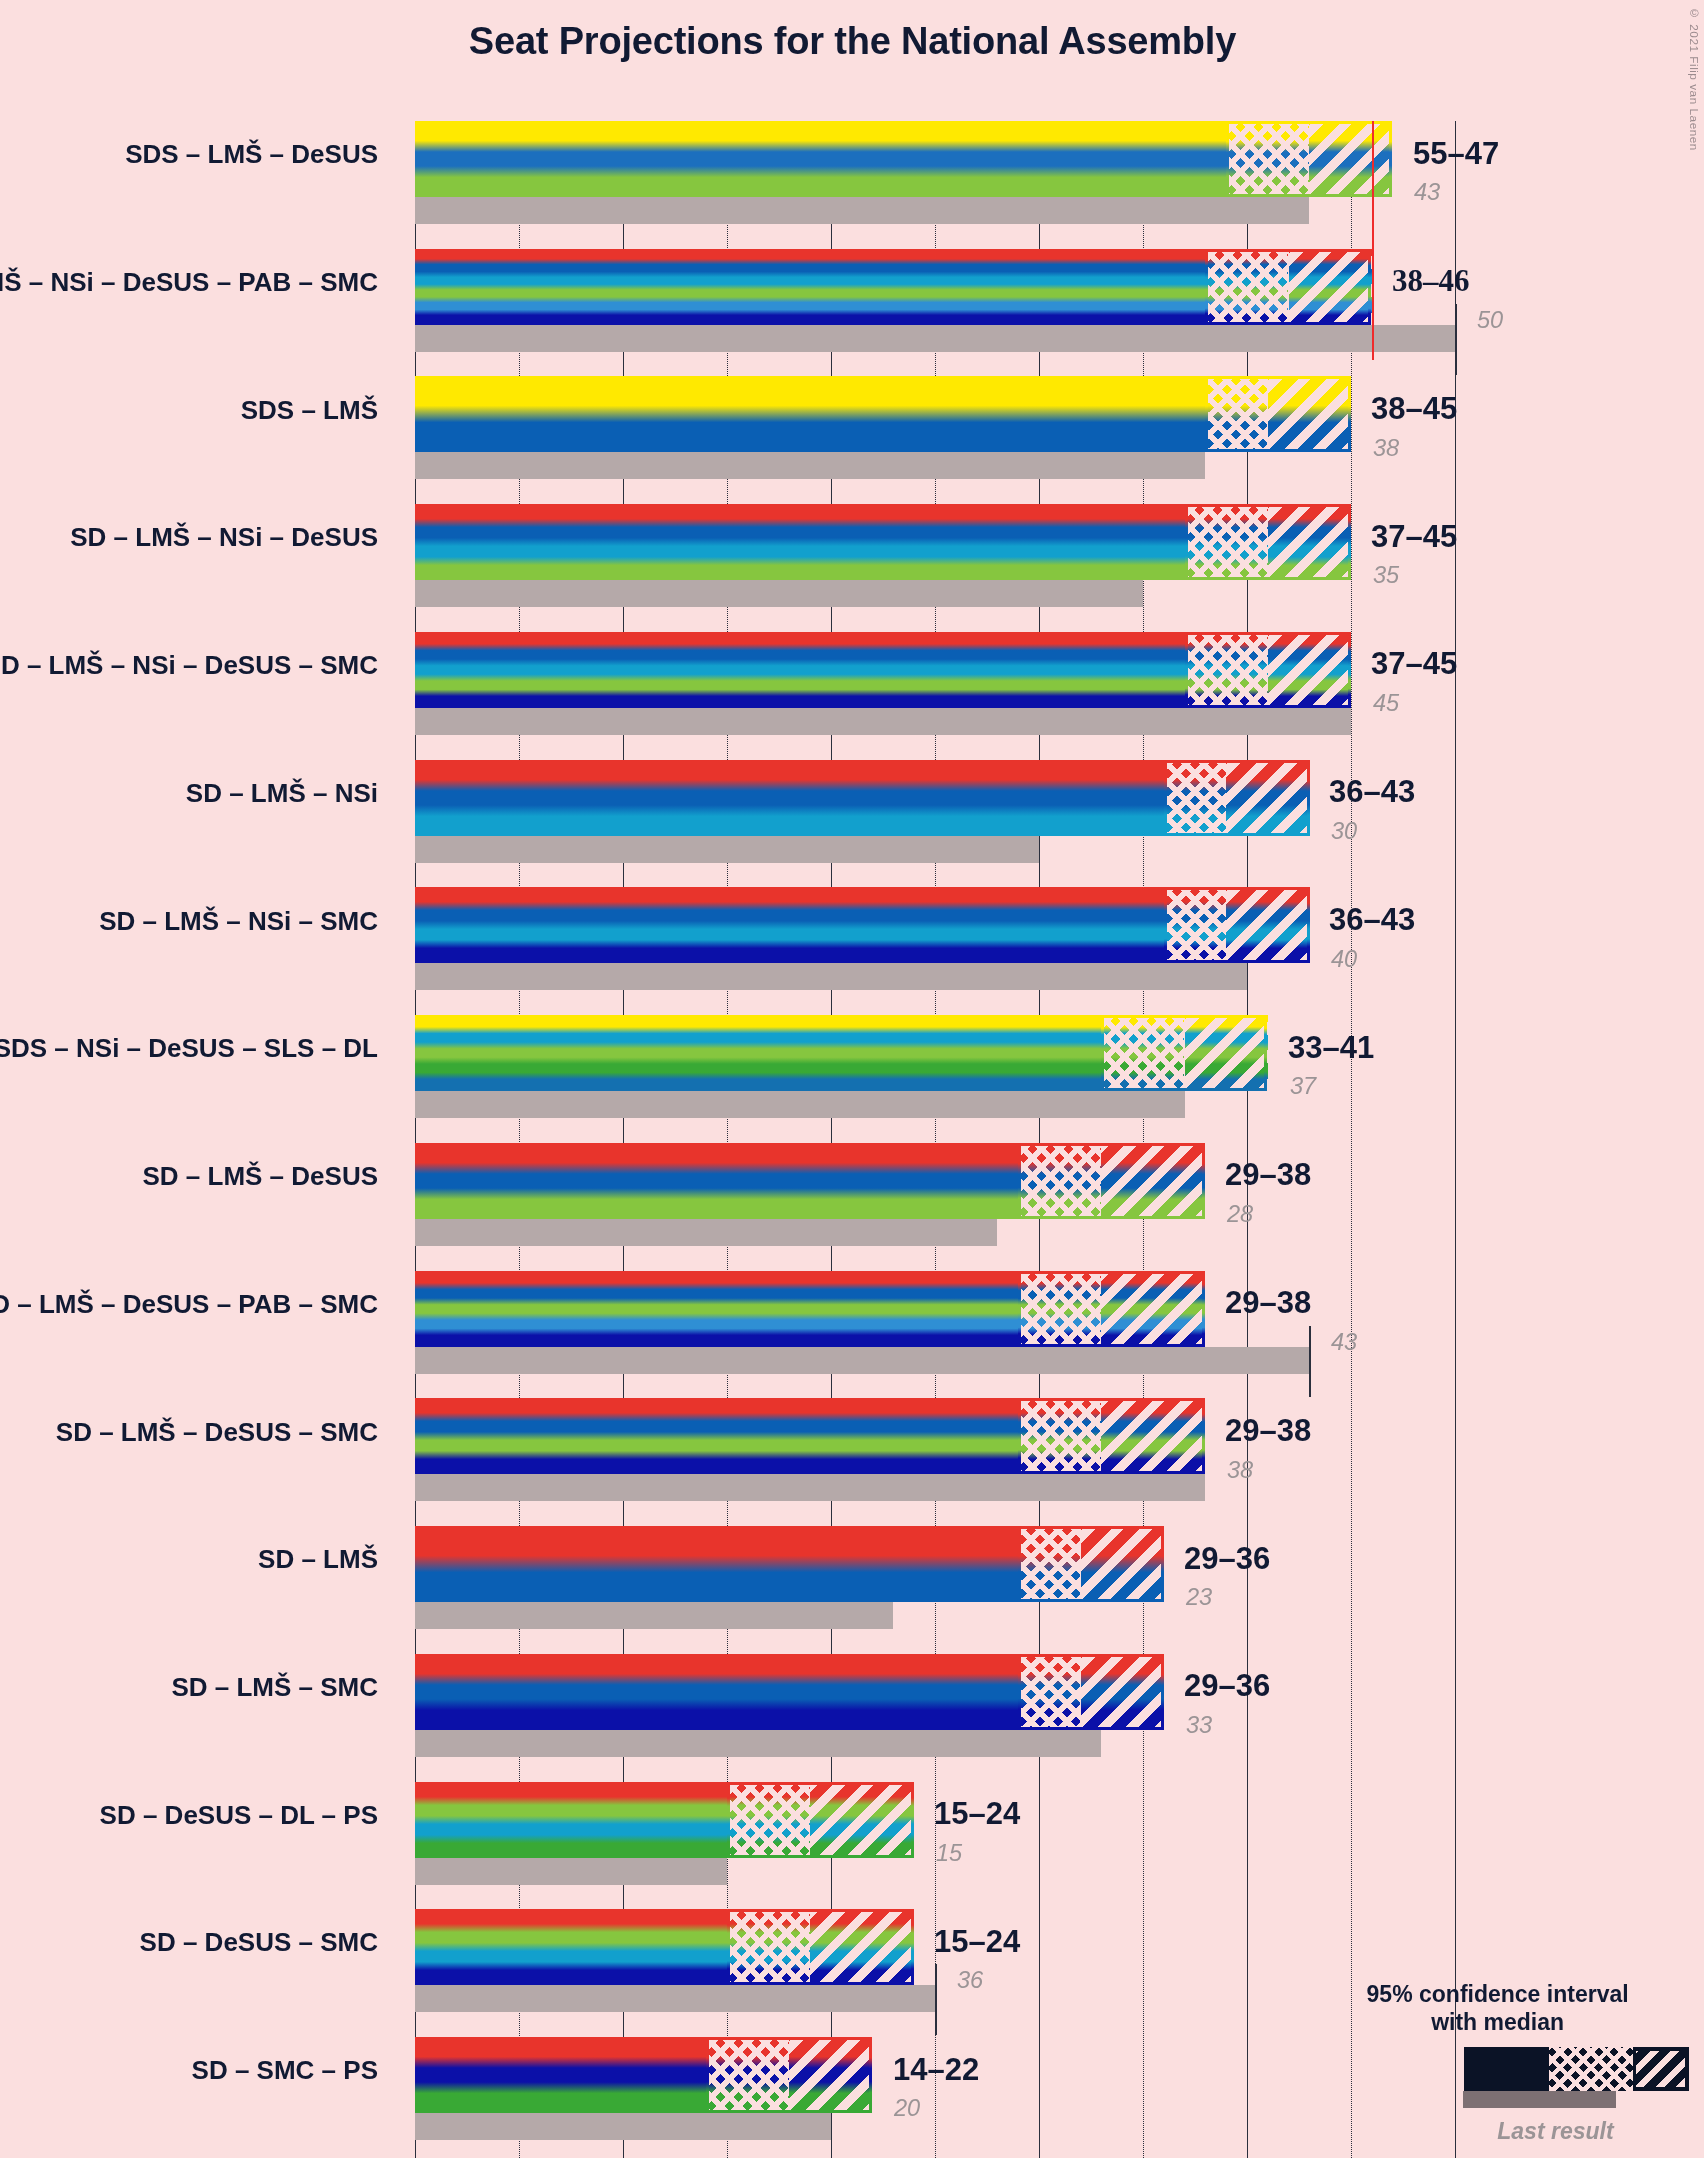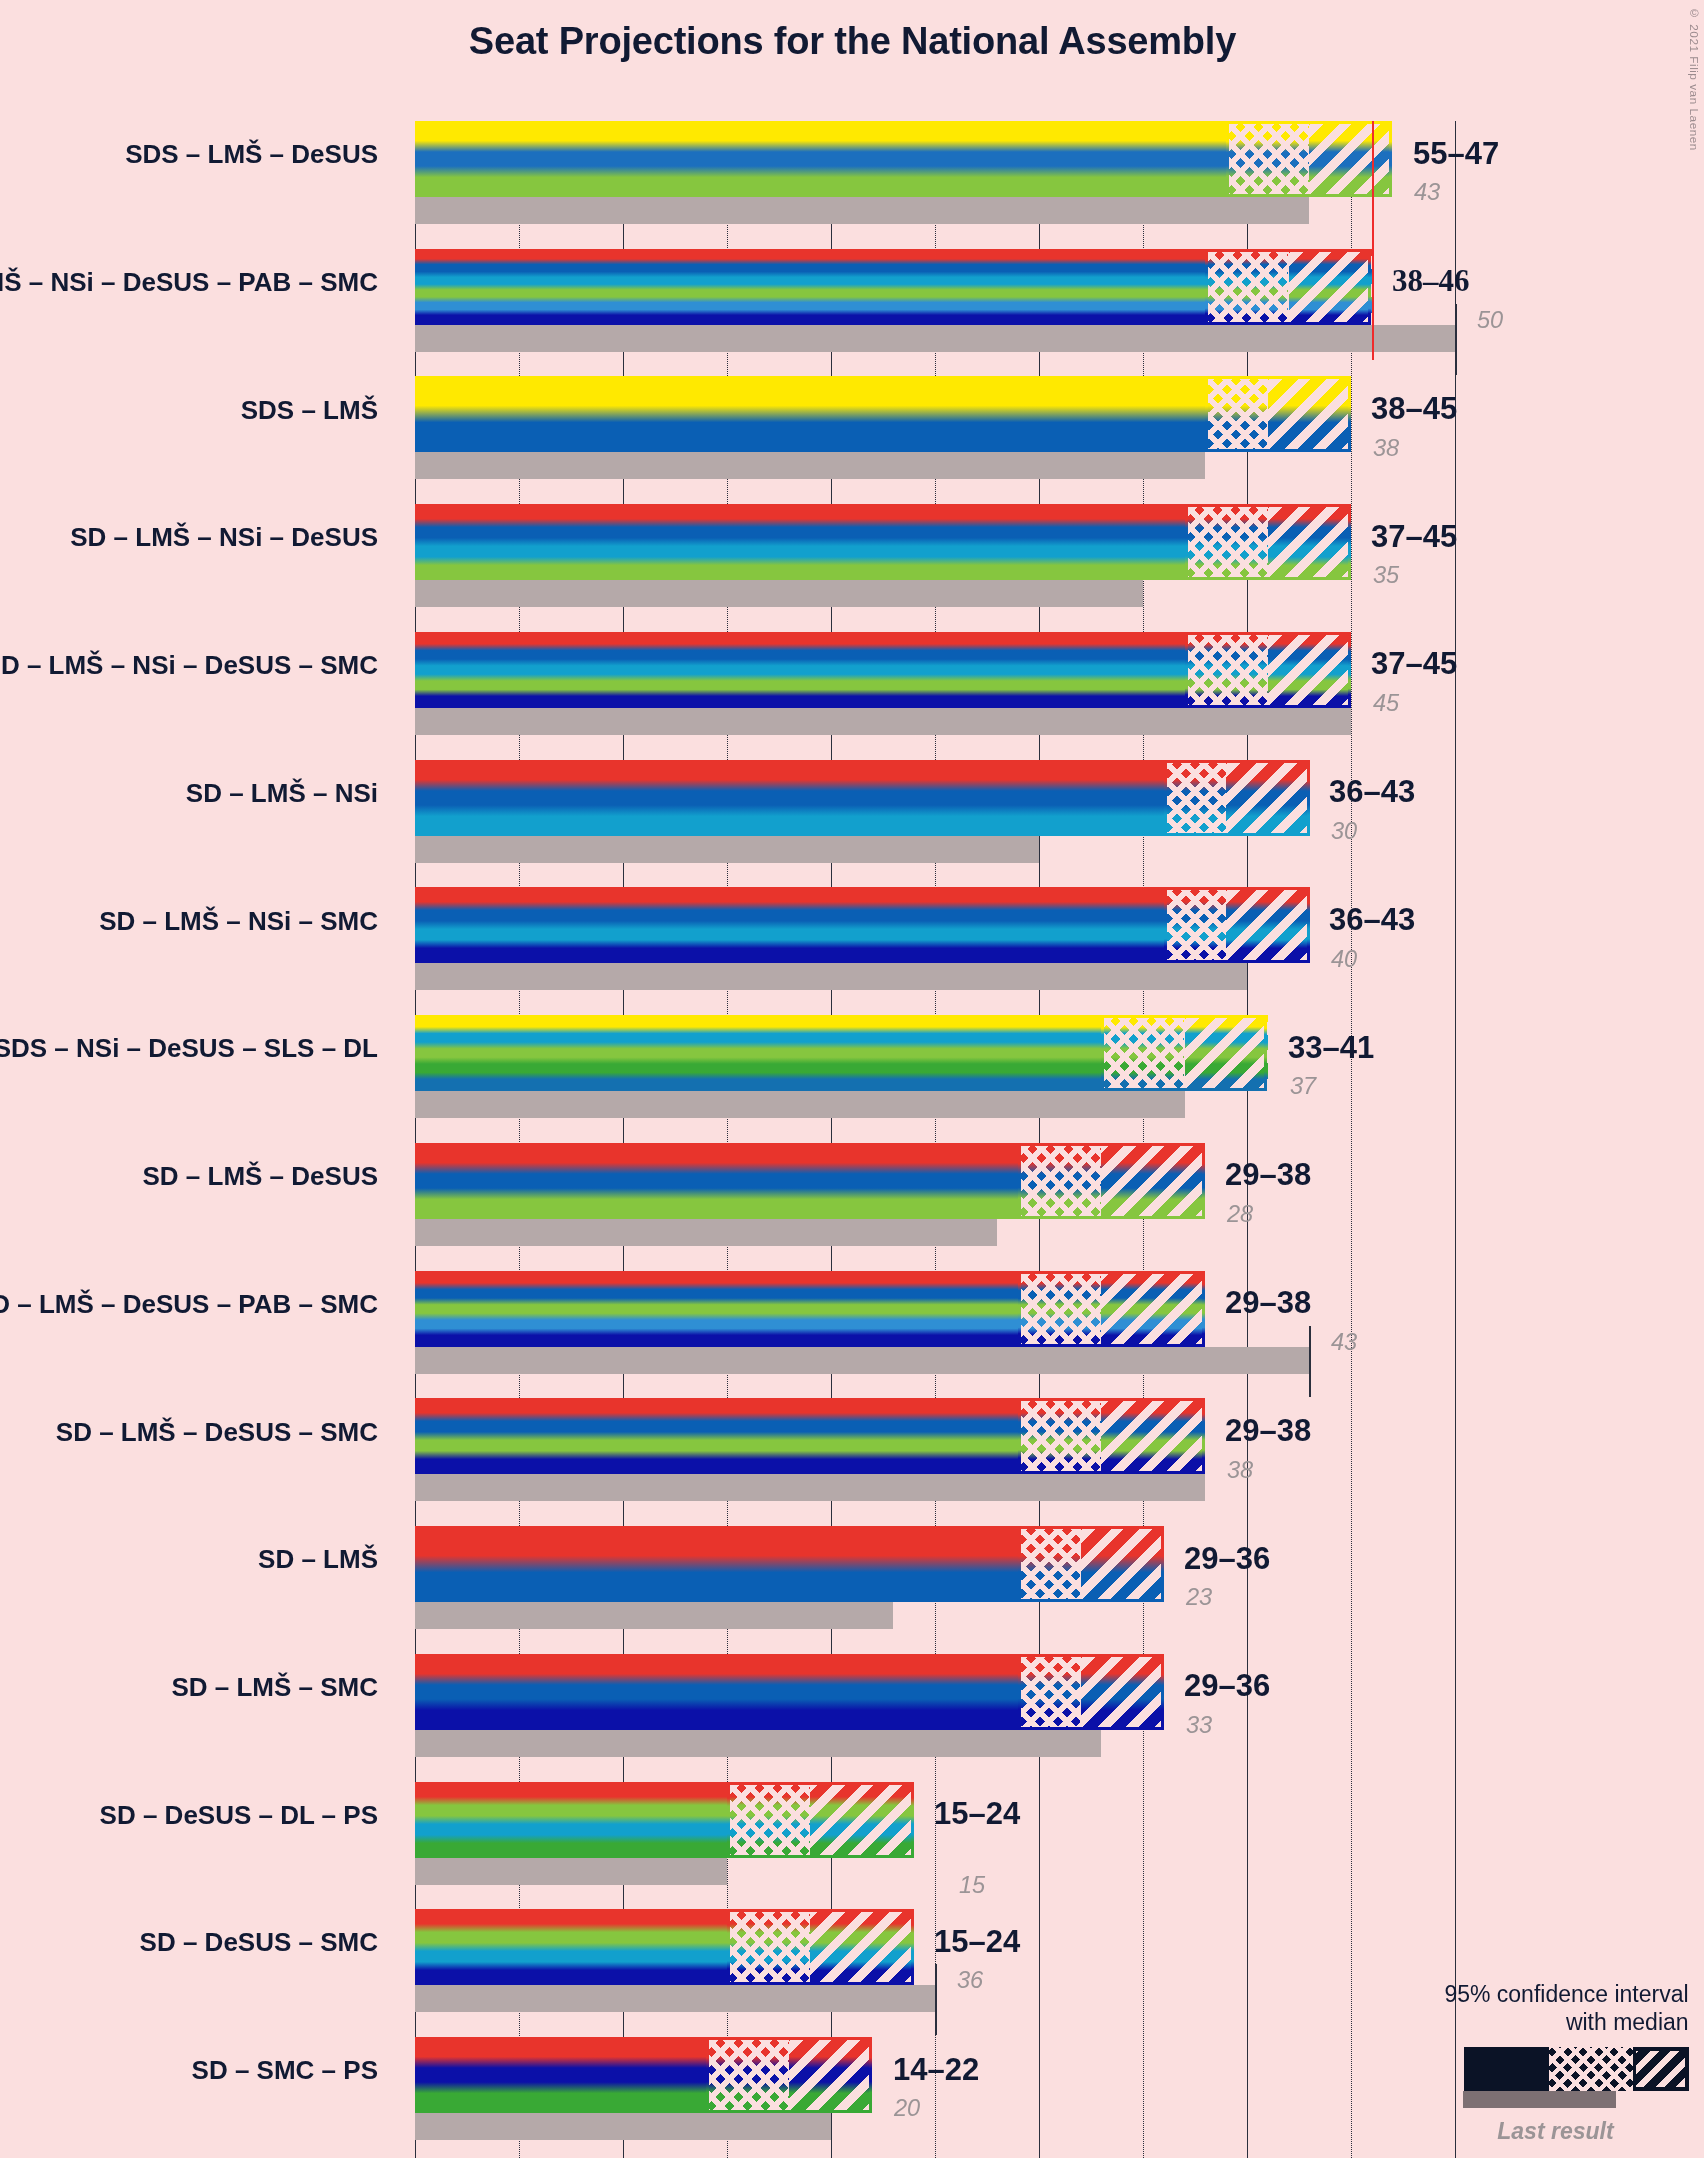--- a/index.html
+++ b/index.html
@@ -118,22 +118,23 @@
   }
 
   
   .legend{
     position:absolute;
     right:16.4px;bottom:12.7px;
     width:382px;
     text-align:right;
   }
   .legend-title{
-    font-size:23px;font-weight:normal;line-height:1.22;
+    font-size:23px;font-weight:bold;line-height:1.22;
     color:#111a33;
+    text-align:center;
   }
   .legend-bar-row{position:relative;height:51px;margin-top:11px;}
   .legend-bar{
     position:absolute;right:0;top:0;
     width:225px;height:44px;
     background:#0b1326;
     box-sizing:border-box;
   }
   .legend-cross{
     position:absolute;right:56px;top:0;width:84px;height:44px;
@@ -429,21 +430,21 @@
         <div class="ci-box" style="left: 666px; width: 83px;">
           <div class="hatchgrad" style="background: linear-gradient(rgb(232, 52, 44) 0%, rgb(232, 52, 44) 7.33%, rgb(232, 52, 44) 26%, rgb(10, 95, 180) 40.67%, rgb(10, 95, 180) 59.33%, rgb(11, 16, 168) 74%, rgb(11, 16, 168) 92.67%, rgb(11, 16, 168) 100%);"></div>
           <div class="mask-diag"></div>
         </div>
         <div class="ci-border" style="left: 603px; width: 146px; border-image: linear-gradient(rgb(232, 52, 44) 0%, rgb(232, 52, 44) 7.33%, rgb(232, 52, 44) 26%, rgb(10, 95, 180) 40.67%, rgb(10, 95, 180) 59.33%, rgb(11, 16, 168) 74%, rgb(11, 16, 168) 92.67%, rgb(11, 16, 168) 100%) 1 / 1 / 0 stretch;"></div>
         <div style="position: absolute; left: 666px; top: 0px; height: 76px; width: 0px; border-left: 3.6px solid rgba(255, 255, 255, 0);"></div>
         <div class="lastresult" style="left: 0px; top: 76px; width: 686px;"></div>
       </div>
       <div class="rowlabel" style="top: 1679px; left: -1346px; width: 1309px;">SD – DeSUS – DL – PS</div>
       <div class="ci-text" style="left: 519px; top: 1675px;">15–24</div>
-      <div class="lr-text" style="left: 544px; top: 1719px; margin-top: 32px;">15</div>
+      <div class="lr-text" style="left: 521px; top: 1719px;">15</div>
       <div class="row" style="top: 1661px; height: 104px;">
         <div class="bar-wrap" style="width: 312px;">
           <div class="bar-grad" style="background: linear-gradient(rgb(232, 52, 44) 0%, rgb(232, 52, 44) 5.5%, rgb(232, 52, 44) 19.5%, rgb(134, 198, 63) 30.5%, rgb(134, 198, 63) 44.5%, rgb(18, 160, 205) 55.5%, rgb(18, 160, 205) 69.5%, rgb(57, 169, 53) 80.5%, rgb(57, 169, 53) 94.5%, rgb(57, 169, 53) 100%);"></div>
         </div>
         <div class="ci-box" style="left: 312px; width: 83px;">
           <div class="hatchgrad" style="background: linear-gradient(rgb(232, 52, 44) 0%, rgb(232, 52, 44) 5.5%, rgb(232, 52, 44) 19.5%, rgb(134, 198, 63) 30.5%, rgb(134, 198, 63) 44.5%, rgb(18, 160, 205) 55.5%, rgb(18, 160, 205) 69.5%, rgb(57, 169, 53) 80.5%, rgb(57, 169, 53) 94.5%, rgb(57, 169, 53) 100%);"></div>
           <div class="mask-cross"></div>
         </div>
         <div class="ci-box" style="left: 395px; width: 104px;">
           <div class="hatchgrad" style="background: linear-gradient(rgb(232, 52, 44) 0%, rgb(232, 52, 44) 5.5%, rgb(232, 52, 44) 19.5%, rgb(134, 198, 63) 30.5%, rgb(134, 198, 63) 44.5%, rgb(18, 160, 205) 55.5%, rgb(18, 160, 205) 69.5%, rgb(57, 169, 53) 80.5%, rgb(57, 169, 53) 94.5%, rgb(57, 169, 53) 100%);"></div>

